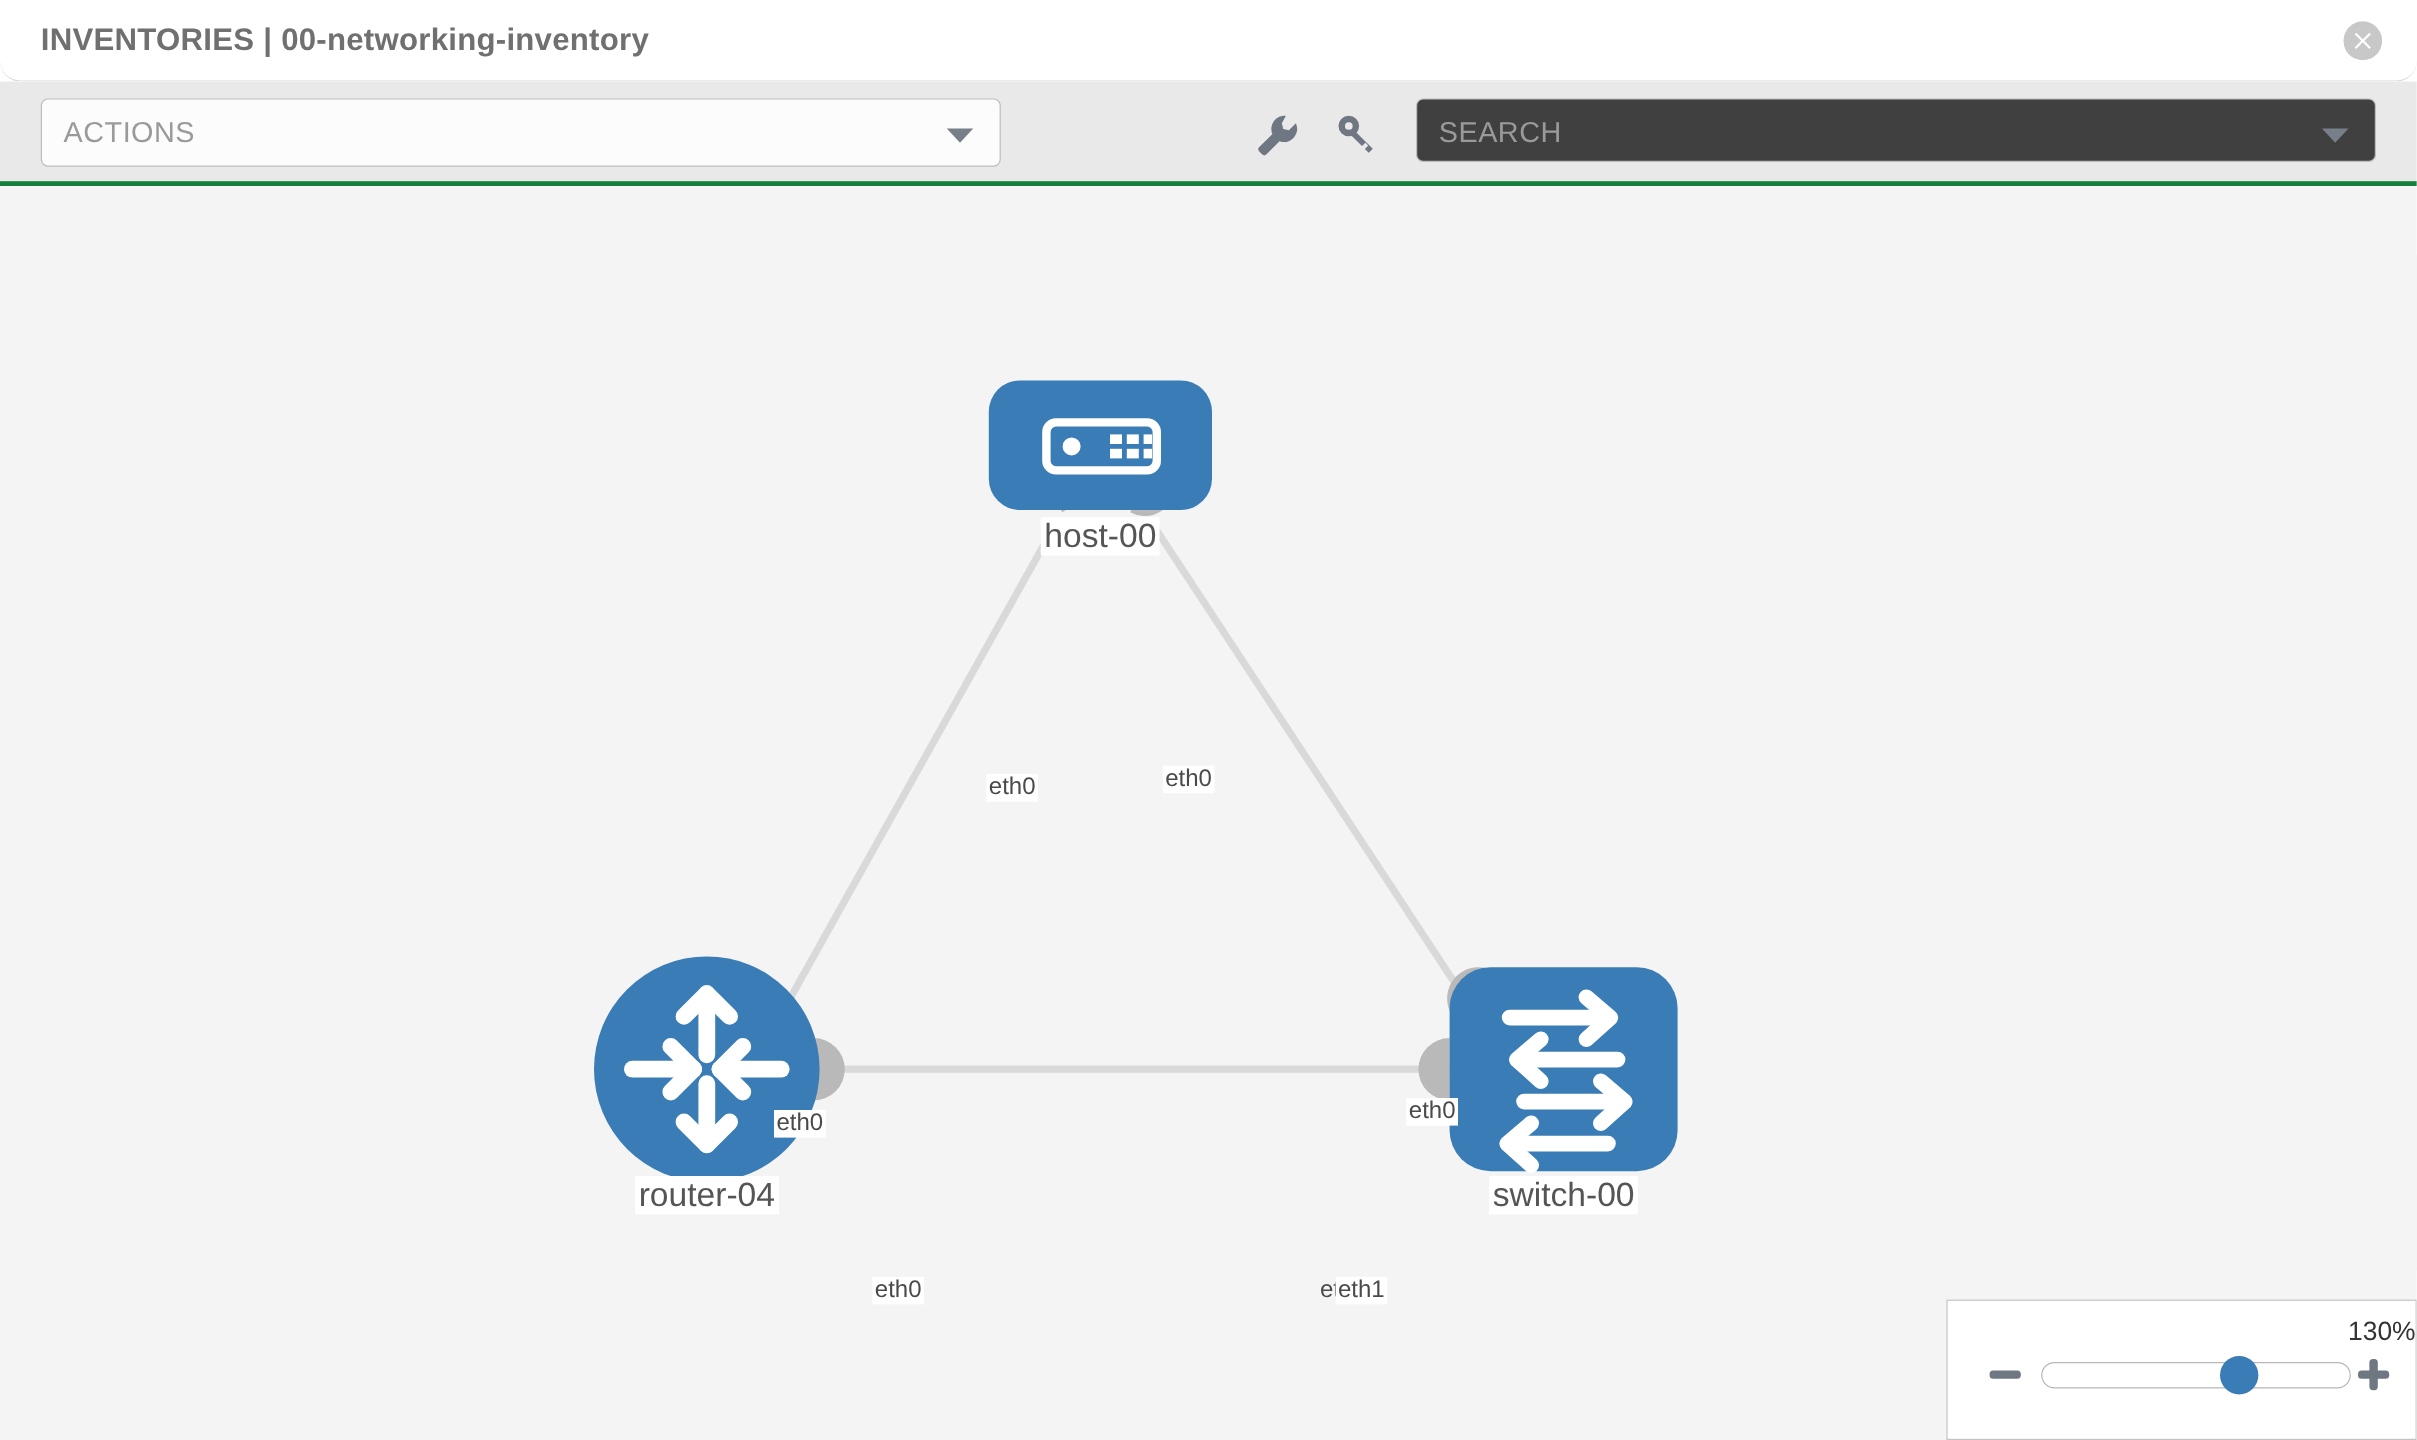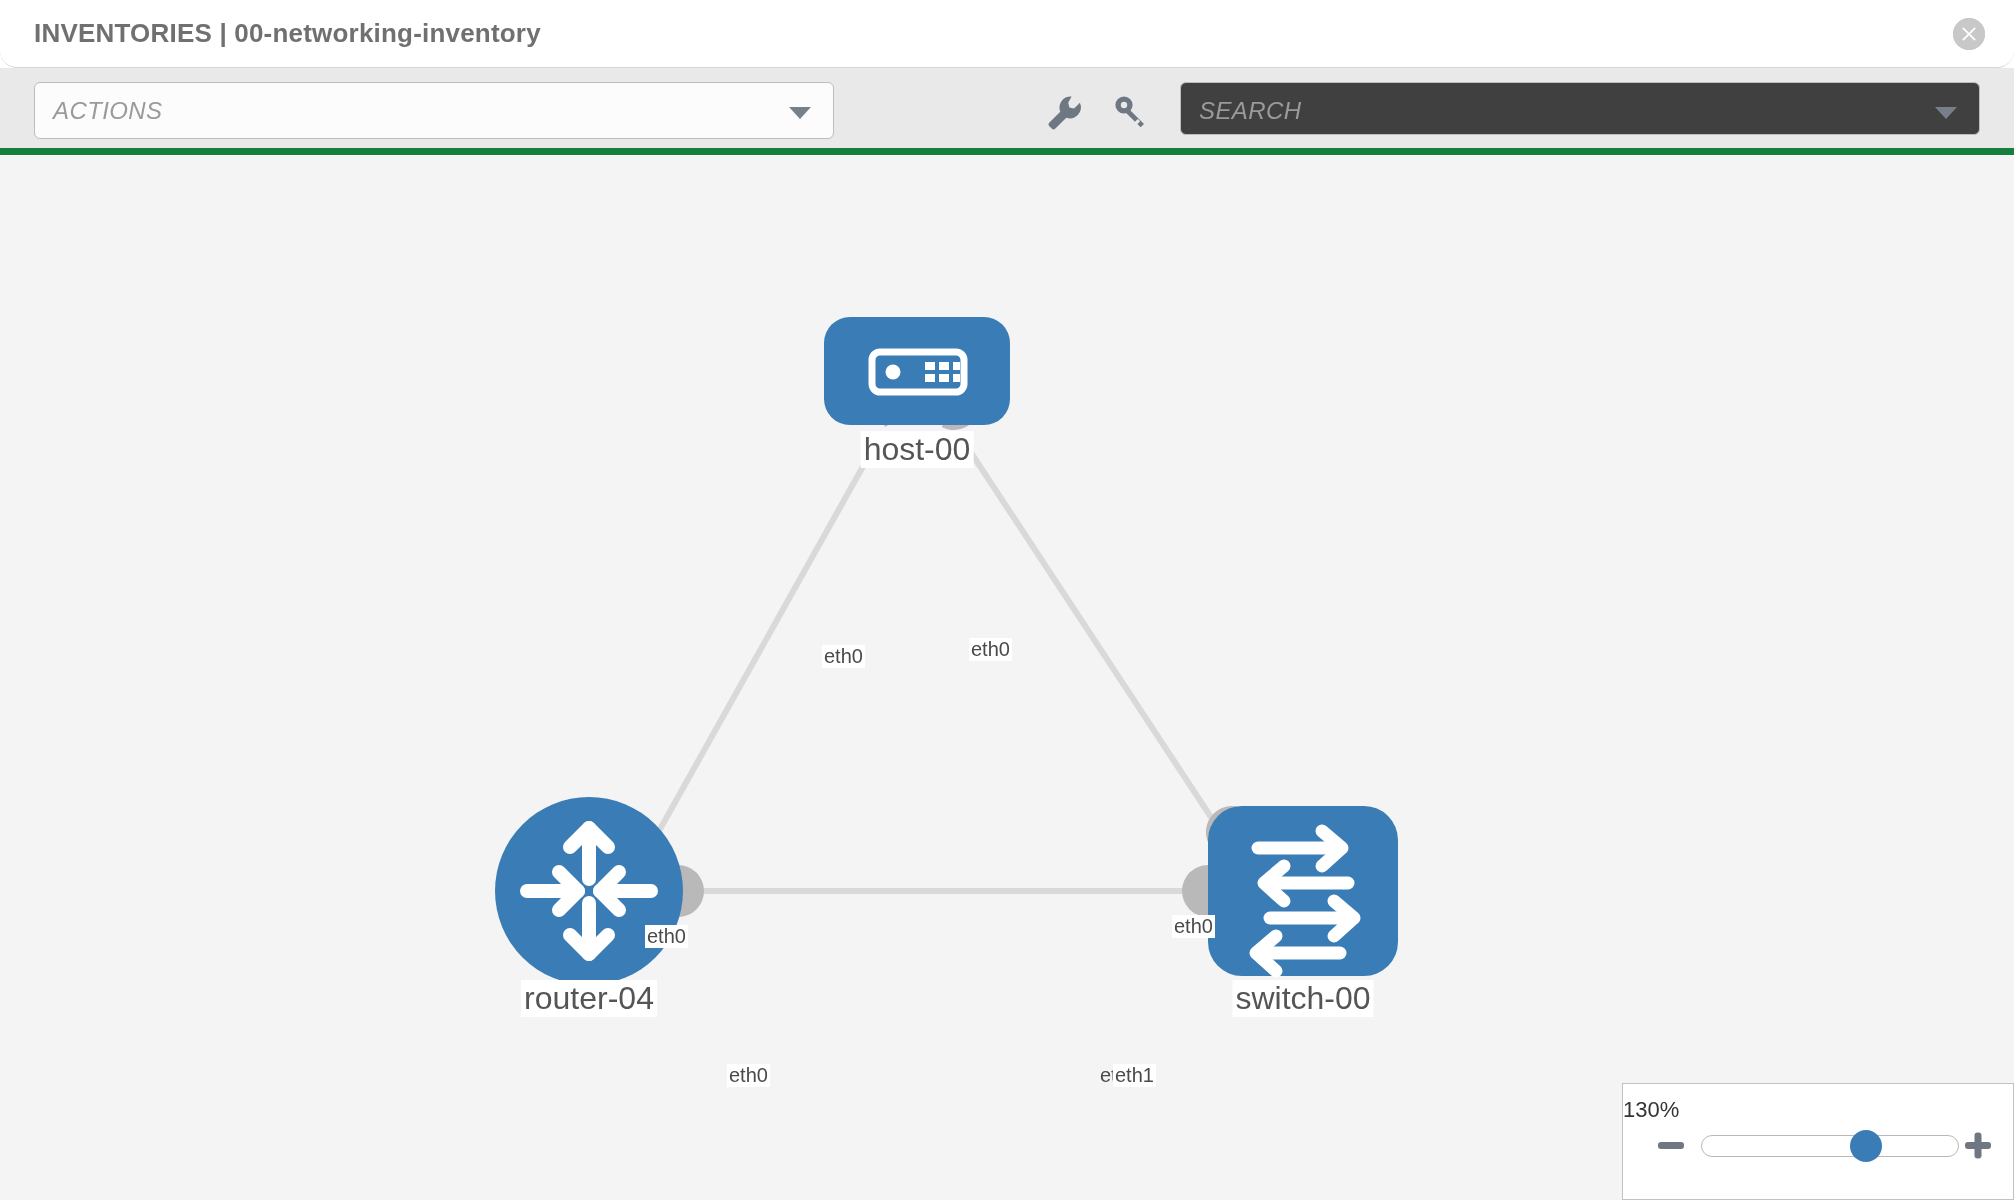--- a/index.html
+++ b/index.html
@@ -52,23 +52,22 @@
   }
   .close-btn svg { display:block; }
 
   
   .toolbar {
     position: absolute;
     left: 0; top: 68px;
     width: 2014px;
     height: 87px;
     background: #e9e9e9;
-    border-bottom: 7px solid #15803d;
-    box-sizing: border-box;
-    font-style: italic;
+    border-bottom: 4px solid #15803d;
+    box-sizing: border-box;
   }
 
   .actions-select {
     position: absolute;
     left: 34px;
     top: 14px;
     width: 800px;
     height: 57px;
     background: #fcfcfc;
     border: 1px solid #bdbdbd;
@@ -137,21 +136,21 @@
   .topology-svg {
     position: absolute;
     left: 0; top: 0;
     width: 2014px;
     height: 1044px;
   }
 
   
   .node-label {
     position: absolute;
-    font-size: 32px;
+    font-size: 28px;
     color: #555555;
     background: #ffffff;
     padding: 0 3px;
     white-space: nowrap;
     transform: translateX(-50%);
     text-align: center;
   }
   .iface-label {
     position: absolute;
     font-size: 20px;
@@ -170,21 +169,21 @@
     width: 392px;
     height: 117px;
     background: #ffffff;
     border: 1px solid #c2c2c2;
     box-sizing: border-box;
   }
   .zoom-value {
     position: absolute;
     left: 0; right: 0;
     top: 13px;
-    text-align: left;
+    text-align: right;
     font-size: 22px;
     color: #333333;
   }
   .zoom-minus, .zoom-plus {
     position: absolute;
     top: 46px;
     width: 30px;
     height: 30px;
     cursor: pointer;
   }

